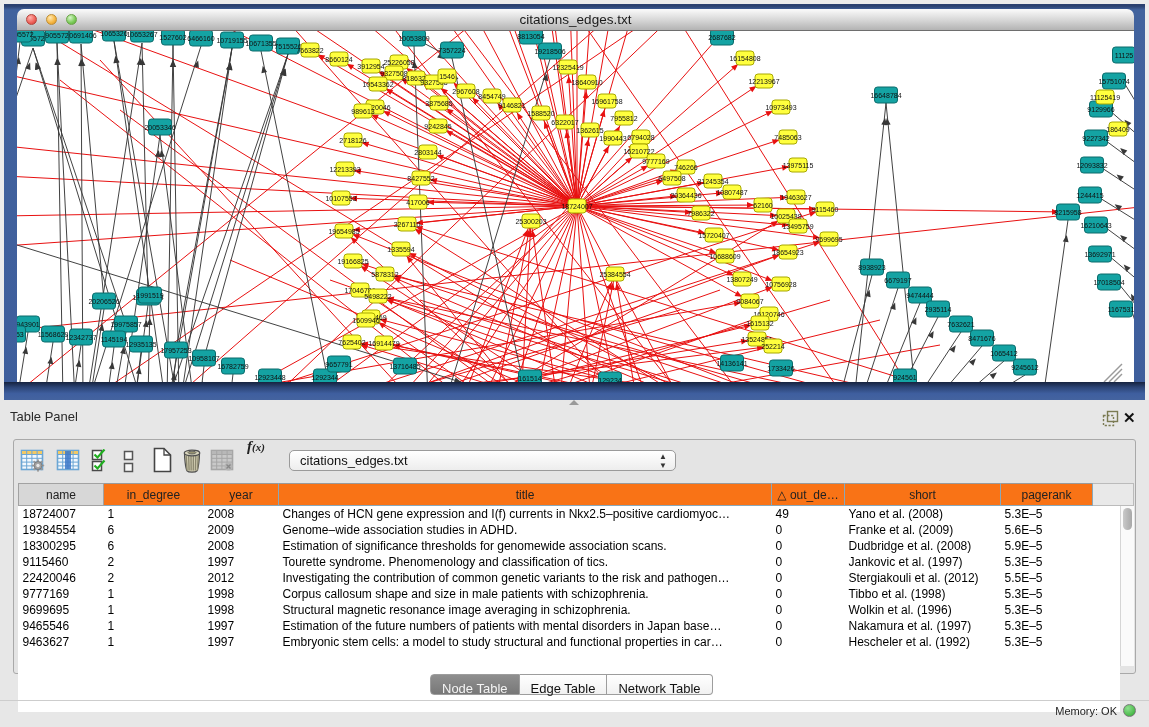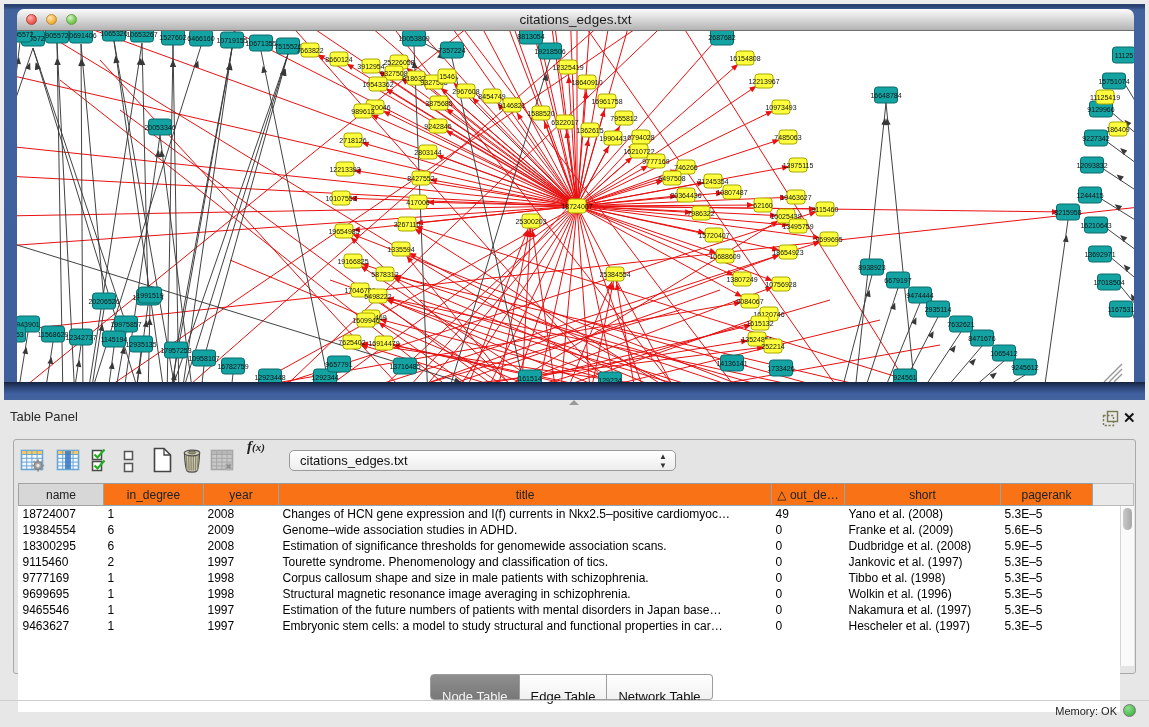--- a/index.html
+++ b/index.html
@@ -18,21 +18,21 @@
 #combo .steppers { position:absolute; right:8px; top:1px; font-size:8px; color:#333; line-height:9px; }
 #tbl { position:absolute; left:18px; top:483px; width:1102px; height:229px; background:#fff; overflow:hidden; }
 table { border-collapse:collapse; table-layout:fixed; width:1074px; font-size:12px; }
 th { height:22px; font-weight:normal; font-size:12px; color:#222; background:#f97316; border:1px solid #89a8ba; border-top:1px solid #9a9a9a; }
 th.c0 { background:#d7d7d7; border:1px solid #a2a2a2; }
 td { height:16px; padding:0 0 0 4px; white-space:nowrap; overflow:hidden; color:#000; }
 td.c1,td.c2 { }
 #scroll { position:absolute; left:1120px; top:506px; width:14px; height:160px; background:#fafafa; border-left:1px solid #d5d5d5; }
 #thumb { position:absolute; left:2px; top:2px; width:9px; height:22px; background:linear-gradient(90deg,#c9c9c9,#a8a8a8); border-radius:5px; }
 #tabs { position:absolute; left:430px; top:674px; height:21px; display:flex; font-size:13px; }
-.tab { border:1px solid #9d9d9d; border-left:none; background:linear-gradient(#ffffff,#f1f1f1); color:#111; line-height:19px; padding:12px 11px; }
+.tab { border:1px solid #9d9d9d; border-left:none; background:linear-gradient(#ffffff,#f1f1f1); color:#111; line-height:19px; padding:4px 11px; }
 .tab.first { border-left:1px solid #9d9d9d; border-radius:4px 0 0 4px; background:linear-gradient(#8f8f8f,#787878); color:#f4f4f4; }
 .tab.last { border-radius:0 4px 4px 0;text-align:center; }
 #statusline { position:absolute; left:0; top:700px; width:1149px; border-top:1px solid #cdcdcd; }
 #memory { position:absolute; right:32px; top:705px; font-size:11px; color:#222; }
 #memdot { position:absolute; right:13px; top:704px; width:13px; height:13px; border-radius:50%;
   background:radial-gradient(circle at 35% 30%, #8fe08f, #2daa2d); border:1px solid #777; }
 </style></head>
 <body>
 <div id="canvas-wrap">
   <div id="frame"></div>
@@ -836,20 +836,30 @@
           <td class="c0">9115460</td>
           <td class="c1">2</td>
           <td class="c2">1997</td>
           <td class="c3">Tourette syndrome. Phenomenology and classification of tics.</td>
           <td class="c4">0</td>
           <td class="c5">Jankovic et al. (1997)</td>
           <td class="c6">5.3E–5</td>
           <td class="c7"></td>
         </tr>
 <tr>
+          <td class="c0">22420046</td>
+          <td class="c1">2</td>
+          <td class="c2">2012</td>
+          <td class="c3">Investigating the contribution of common genetic variants to the risk and pathogen…</td>
+          <td class="c4">0</td>
+          <td class="c5">Stergiakouli et al. (2012)</td>
+          <td class="c6">5.5E–5</td>
+          <td class="c7"></td>
+        </tr>
+<tr>
           <td class="c0">9777169</td>
           <td class="c1">1</td>
           <td class="c2">1998</td>
           <td class="c3">Corpus callosum shape and size in male patients with schizophrenia.</td>
           <td class="c4">0</td>
           <td class="c5">Tibbo et al. (1998)</td>
           <td class="c6">5.3E–5</td>
           <td class="c7"></td>
         </tr>
 <tr>
@@ -871,21 +881,21 @@
           <td class="c5">Nakamura et al. (1997)</td>
           <td class="c6">5.3E–5</td>
           <td class="c7"></td>
         </tr>
 <tr>
           <td class="c0">9463627</td>
           <td class="c1">1</td>
           <td class="c2">1997</td>
           <td class="c3">Embryonic stem cells: a model to study structural and functional properties in car…</td>
           <td class="c4">0</td>
-          <td class="c5">Hescheler et al. (1997)</td>
+          <td class="c5">Hescheler et al. (1992)</td>
           <td class="c6">5.3E–5</td>
           <td class="c7"></td>
         </tr>
   </tbody>
     </table>
 </div>
 <div style="position:absolute;left:1120px;top:483px;width:14px;height:23px;background:#e9e9e9;border:1px solid #bbb;border-left:none"></div>
 <div id="scroll">
     <div id="thumb"></div>
   </div>

